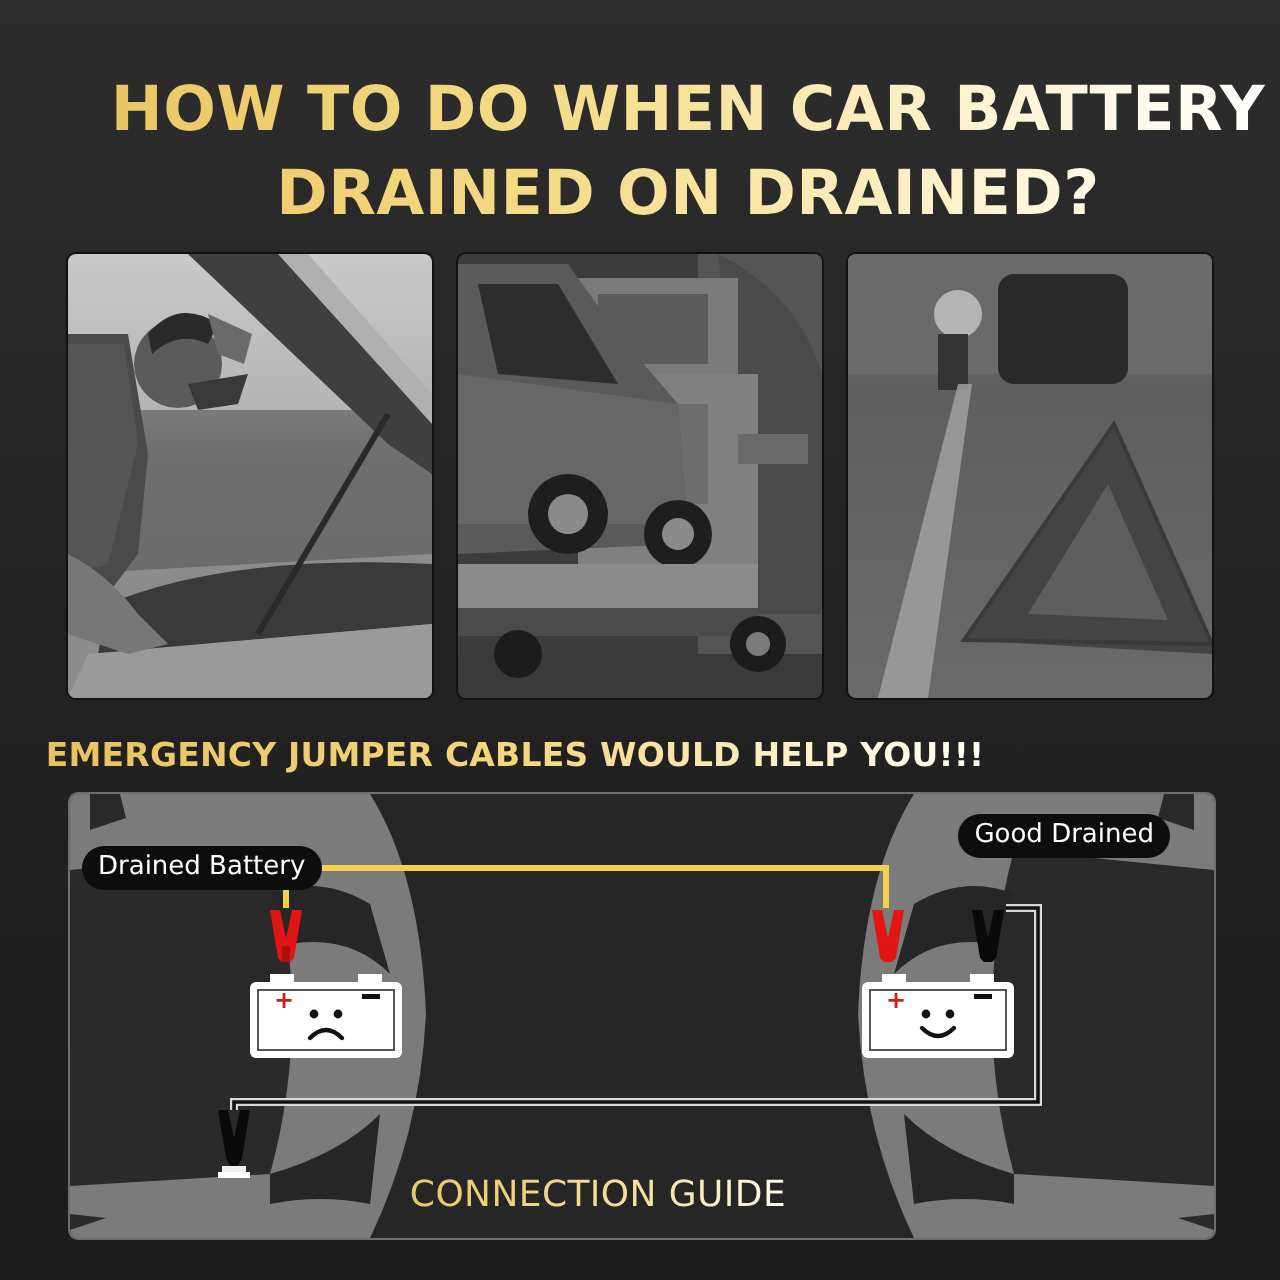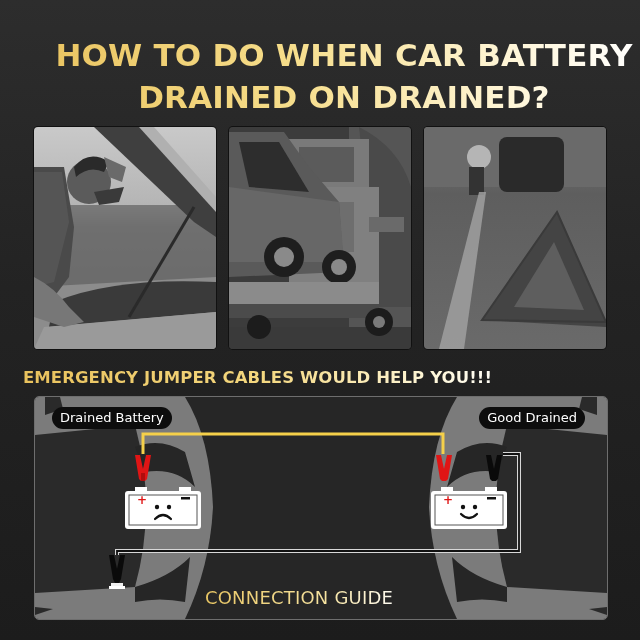--- a/index.html
+++ b/index.html
@@ -54,21 +54,21 @@
 
     .pill {
       position: absolute; top: 10px; height: 22px;
       background: #0d0d0d; color: #fff;
       border-radius: 11px;
       font-family: "DejaVu Sans", sans-serif;
       font-size: 13px; line-height: 22px;
       padding: 0 8px;
       white-space: nowrap;
     }
-    #pill-drained { left: 17px; }
+    #pill-drained { left: 6px; margin-top: 16px; }
     #pill-good { right: 22px; }
 
     .guide-title {
       position: absolute; left: 0; width: 528px; top: 190px;
       text-align: center; font-size: 18px; letter-spacing: 0.2px;
       background: linear-gradient(90deg, #e8c45e 30%, #f6e3a0 55%, #ffffff 70%);
       -webkit-background-clip: text; background-clip: text;
       -webkit-text-fill-color: transparent;
       color: #f1d67a;
       font-family: "DejaVu Sans", sans-serif;

